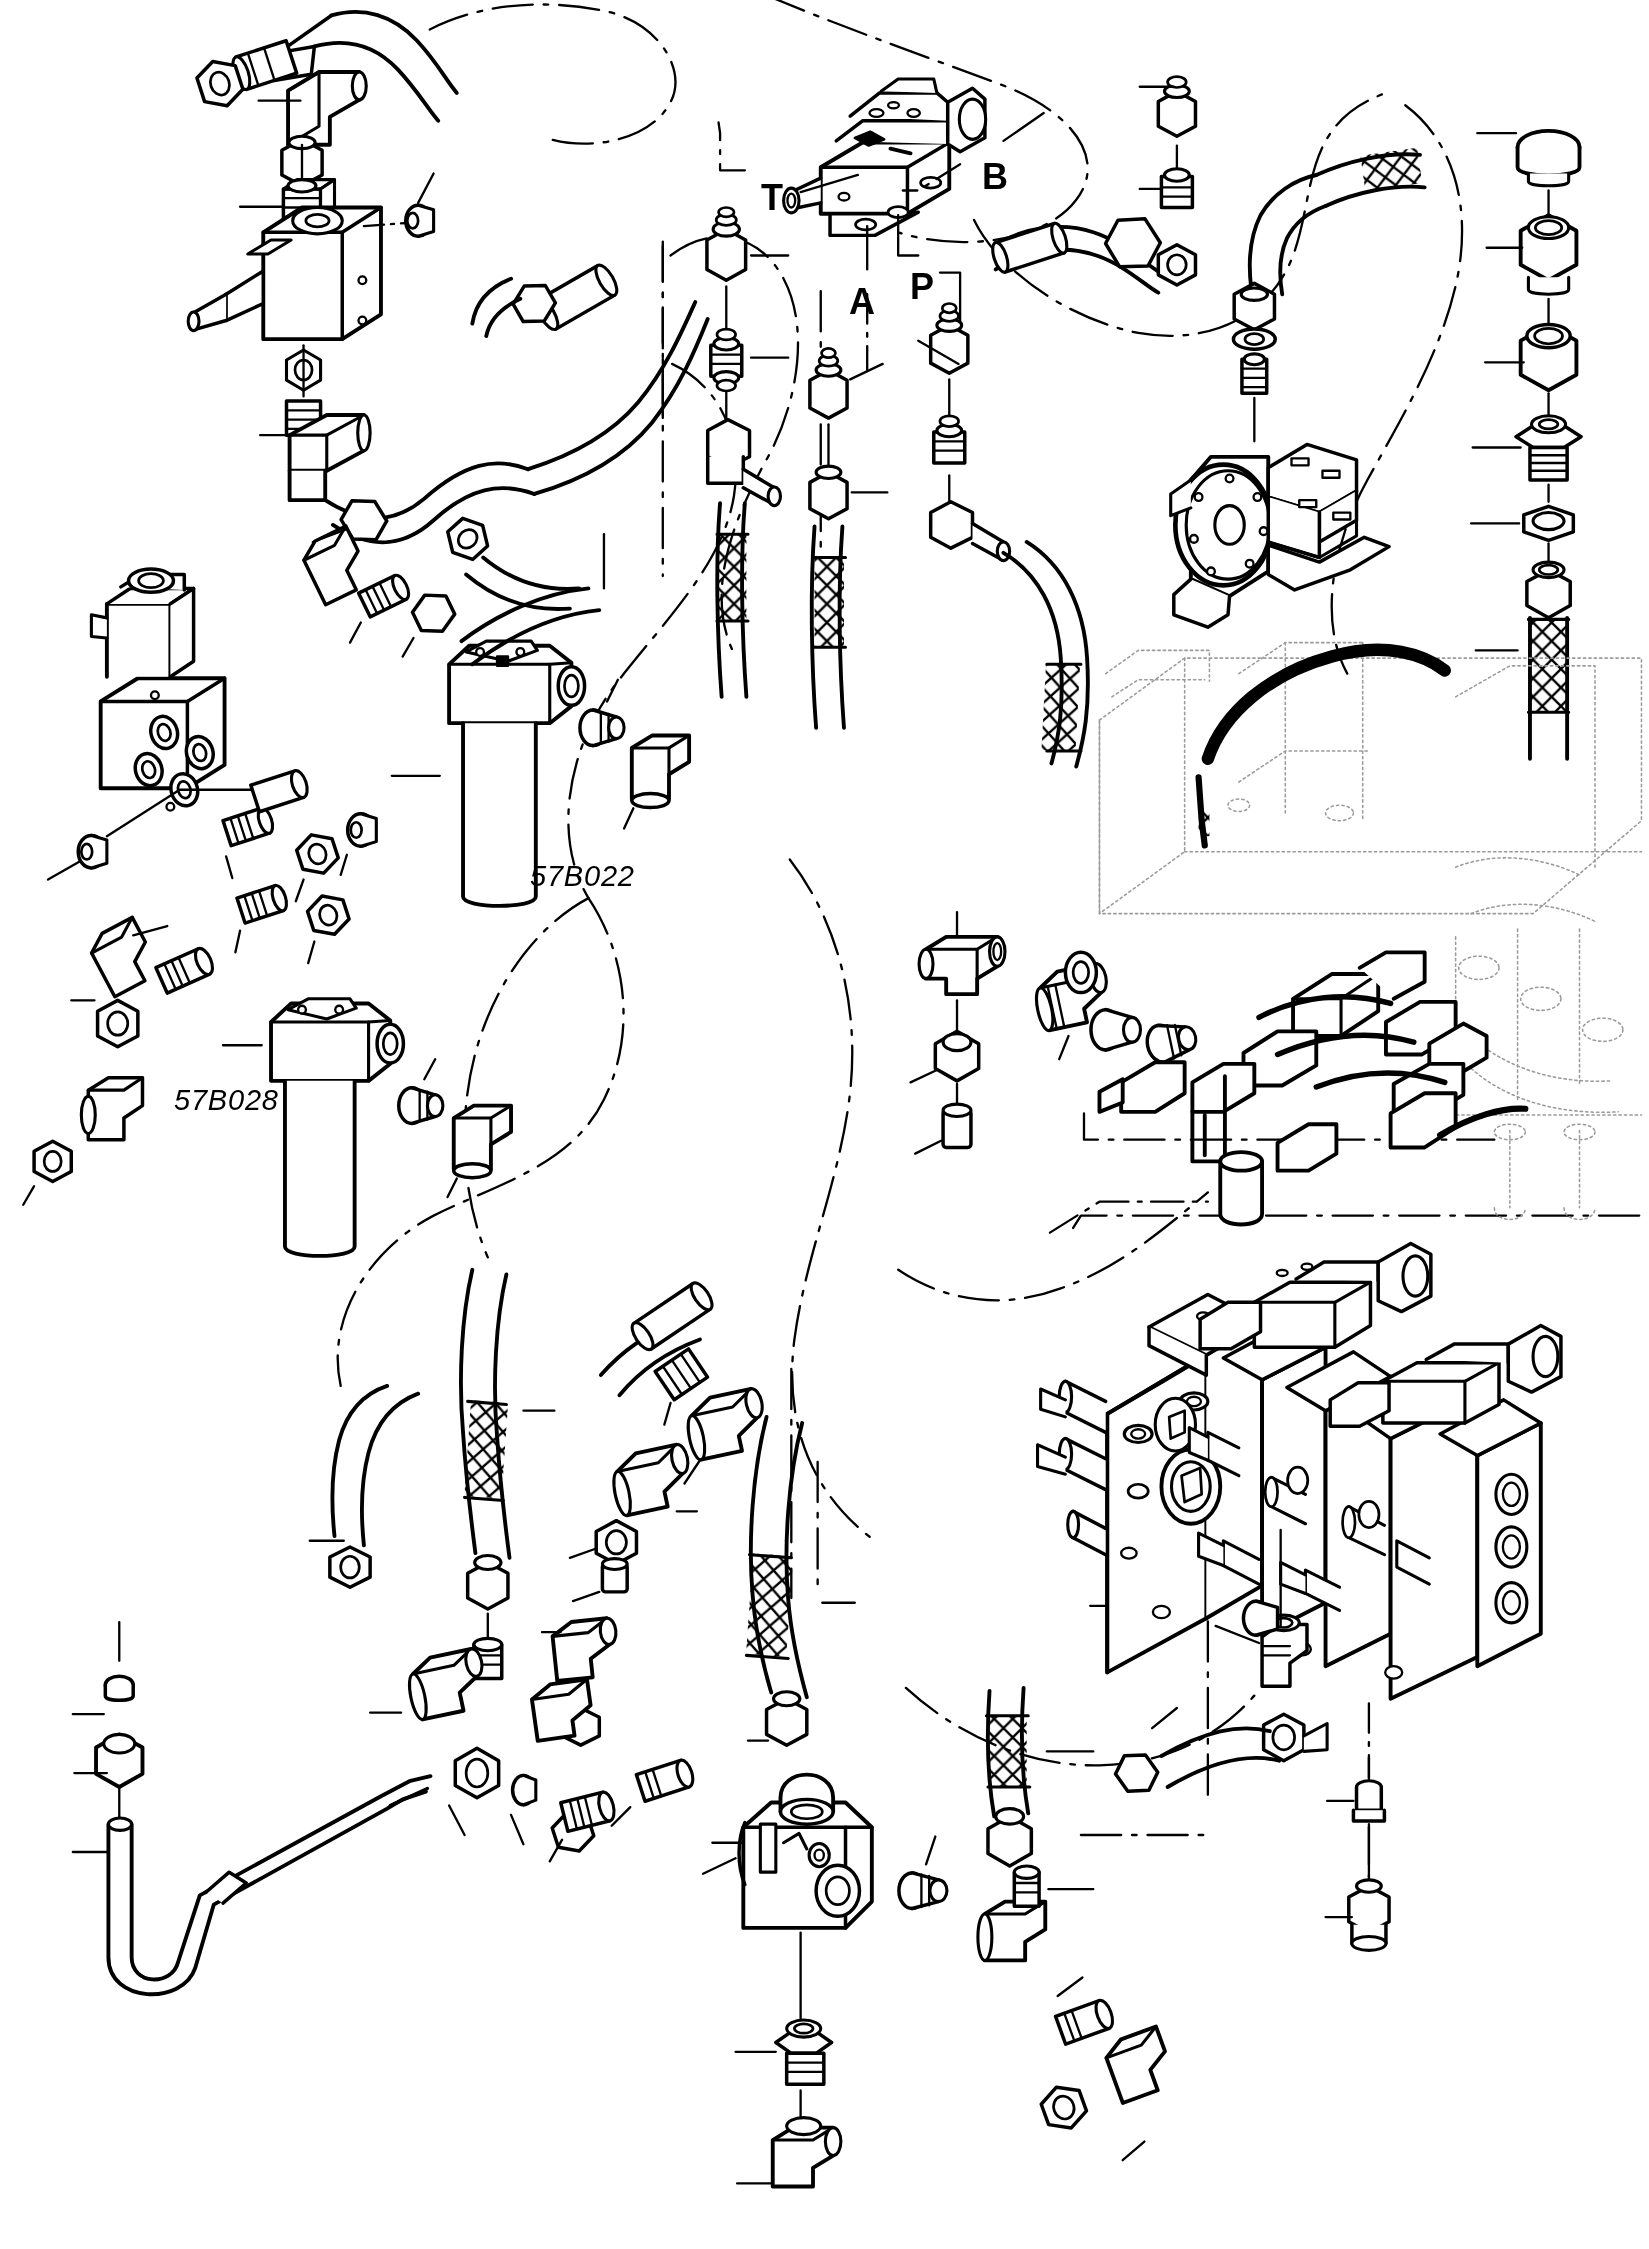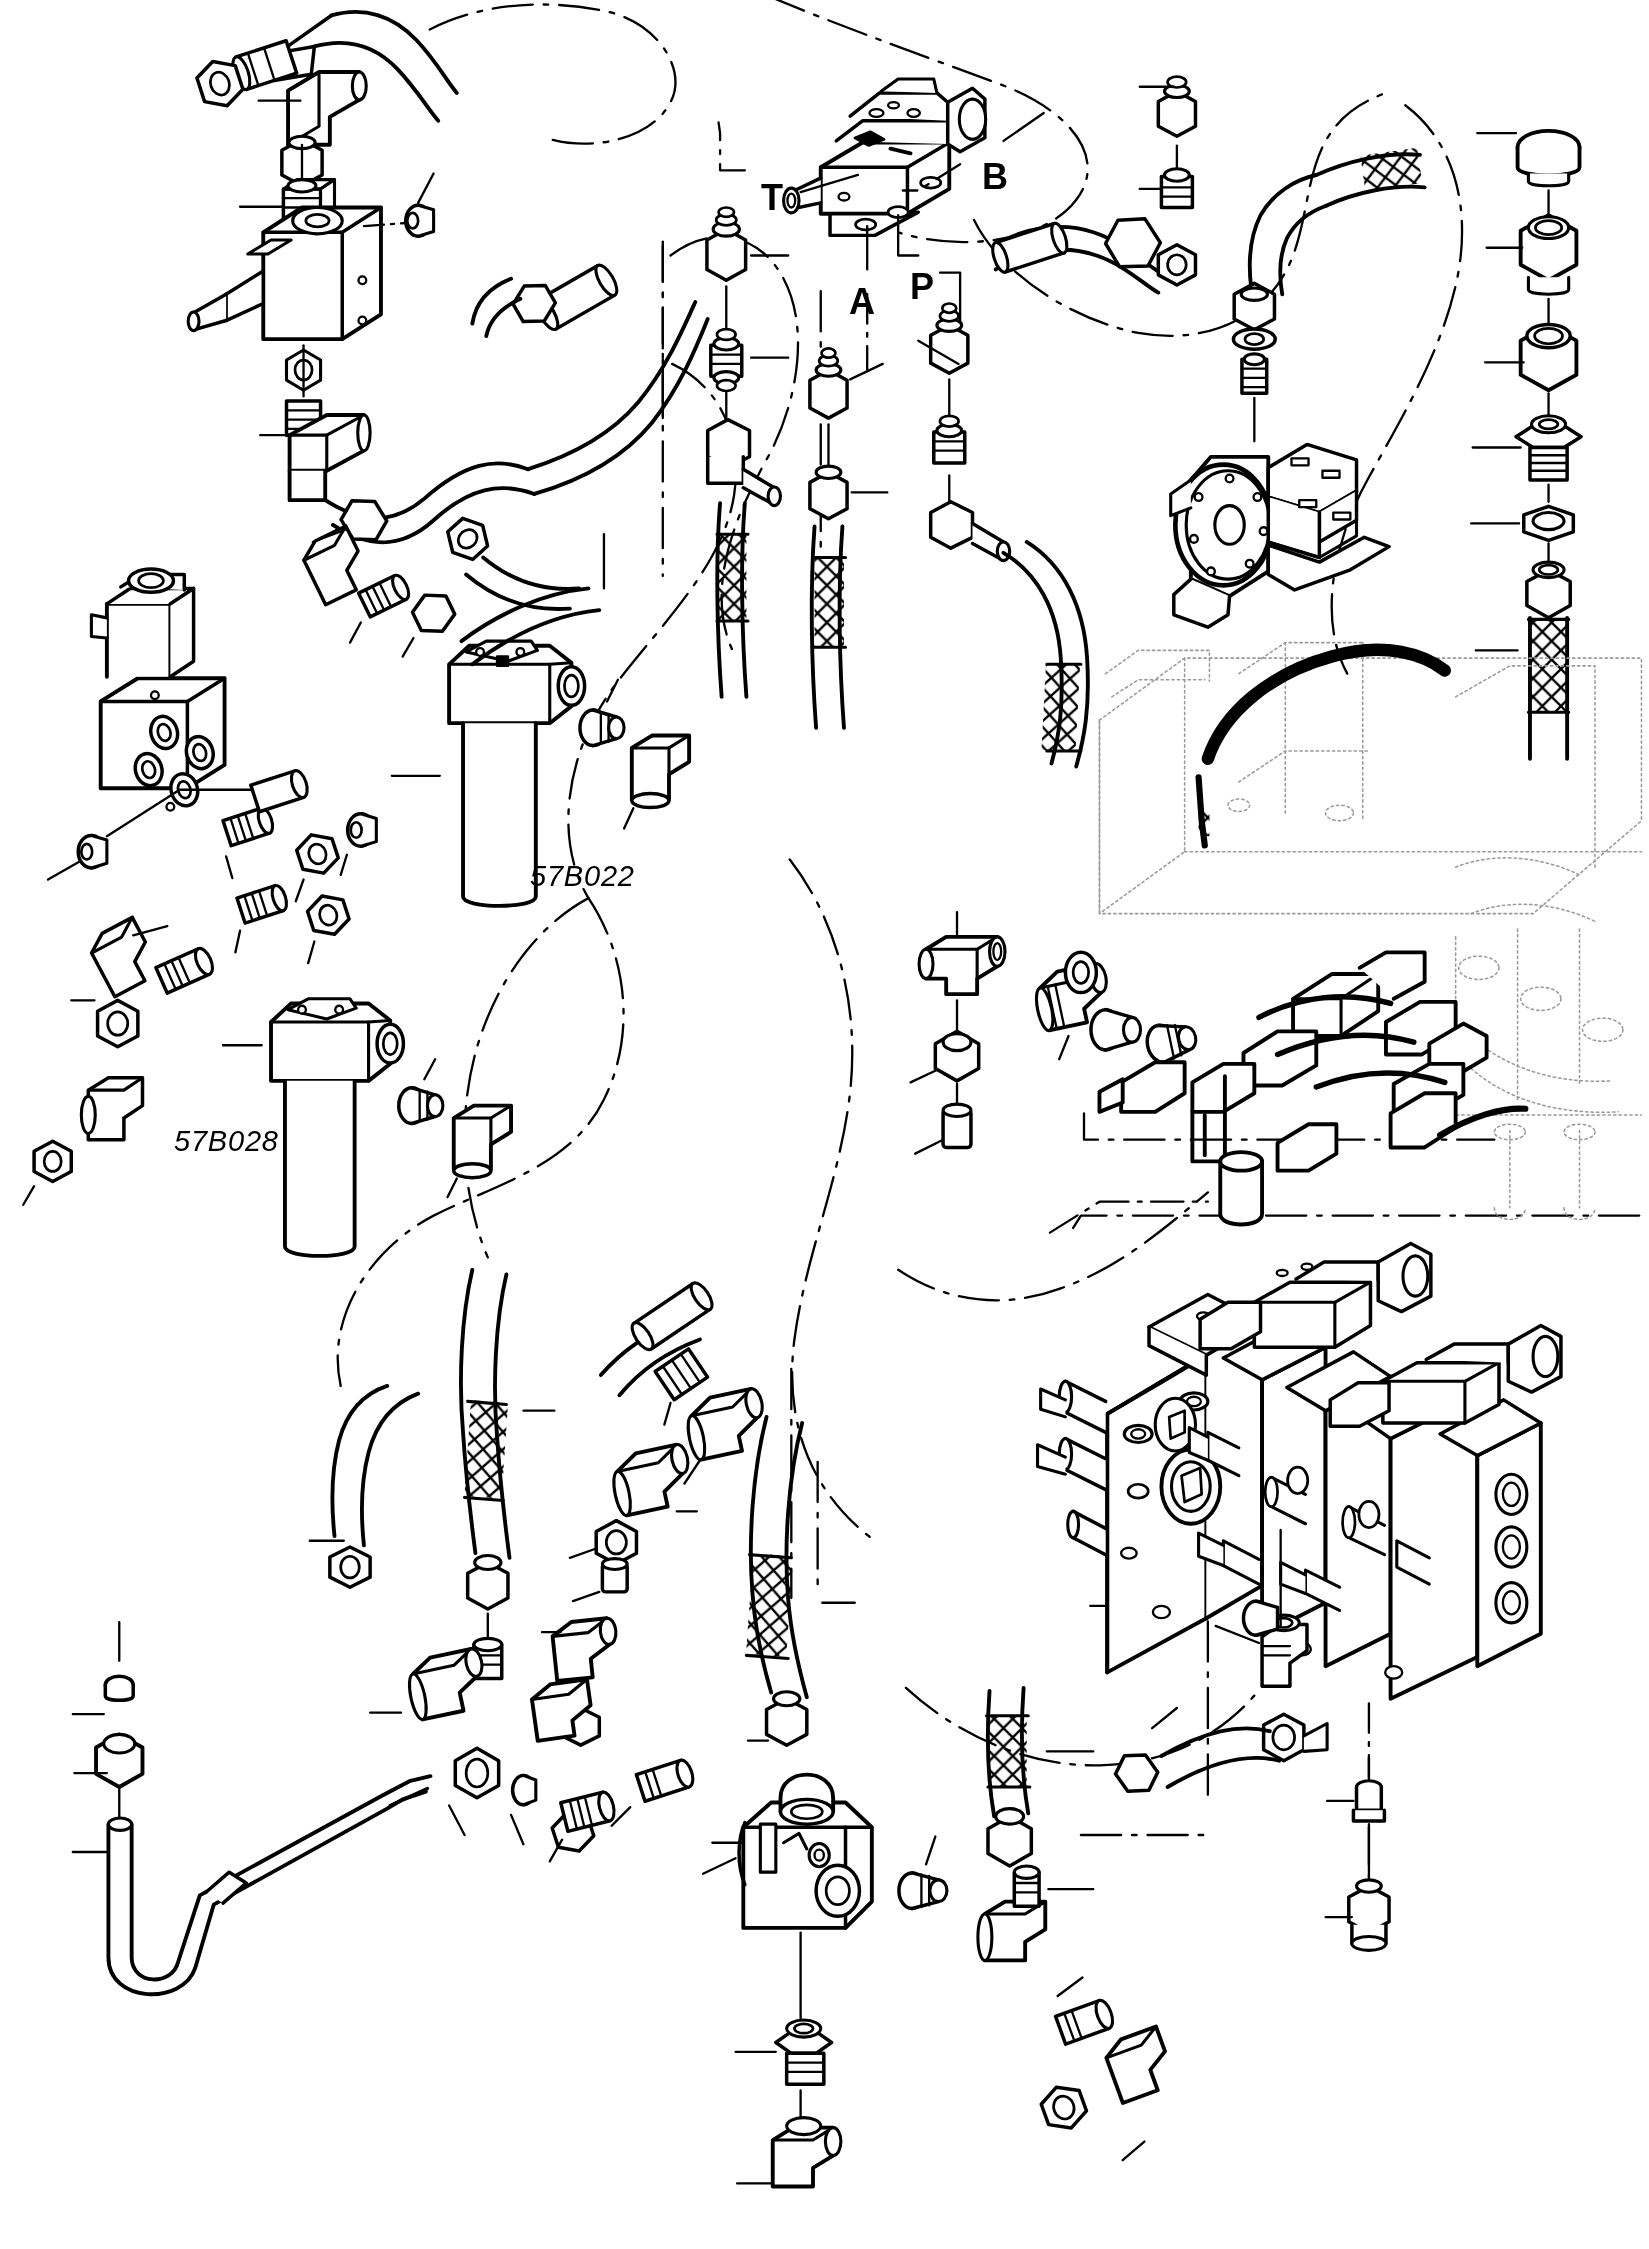--- a/index.html
+++ b/index.html
@@ -1111,16 +1111,16 @@
 
     </g>
   </svg>
 
   <div class="lbl port" style="left:761px;top:180px;">T</div>
   <div class="lbl port" style="left:982px;top:159px;">B</div>
   <div class="lbl port" style="left:849px;top:284px;">A</div>
   <div class="lbl port" style="left:910px;top:269px;">P</div>
 
   <div class="lbl asm" style="left:530px;top:862px;">57B022</div>
-  <div class="lbl asm" style="left:174px;top:1127px;">57B028</div>
+  <div class="lbl asm" style="left:174px;top:1086px;">57B028</div>
 
 </div>
 
 
 </body></html>

